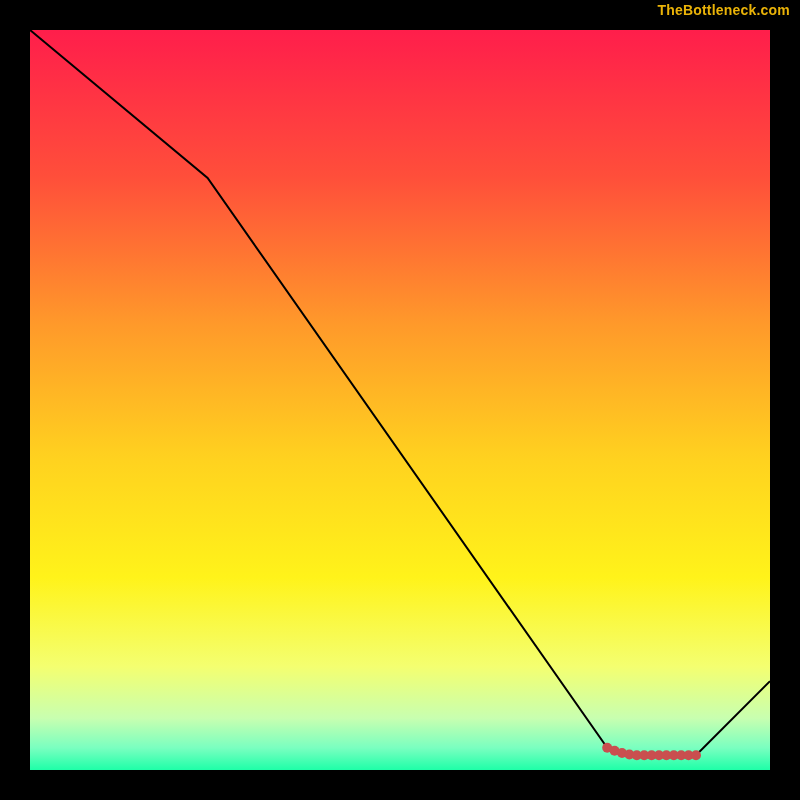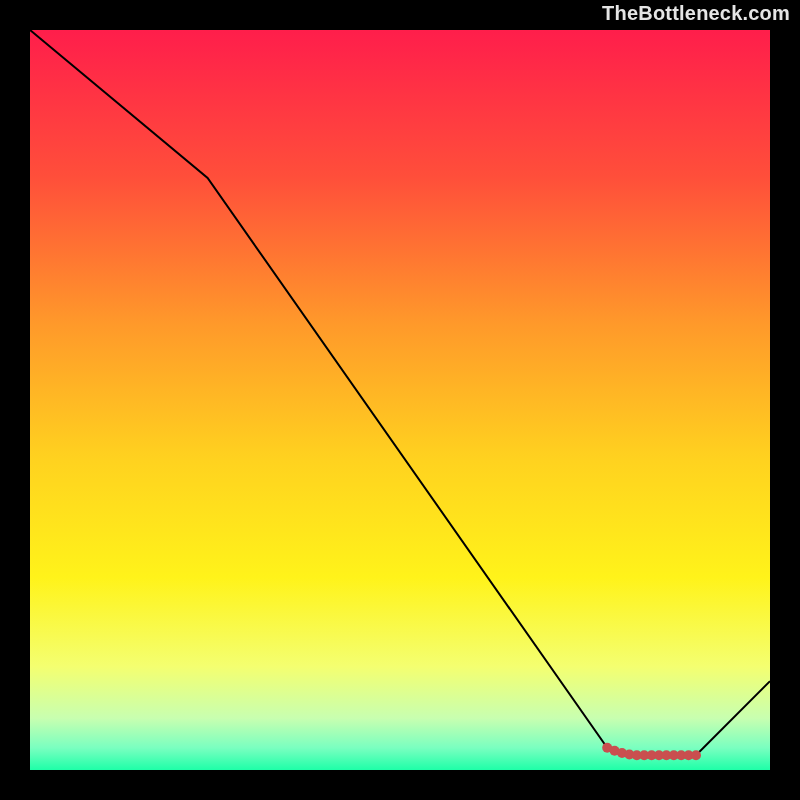--- a/index.html
+++ b/index.html
@@ -14,22 +14,22 @@
   .frame {
     position: relative;
     width: 800px;
     height: 800px;
     background: #000;
   }
   .watermark {
     position: absolute;
     top: 2px;
     right: 10px;
-    color: #e5e5e5;
-    font-size: 20px;
+    color: #eab308;
+    font-size: 14px;
     font-weight: 600;
     letter-spacing: 0.2px;
     z-index: 10;
   }
   .plot-outer {
     position: absolute;
     left: 30px;
     top: 30px;
     width: 740px;
     height: 740px;

